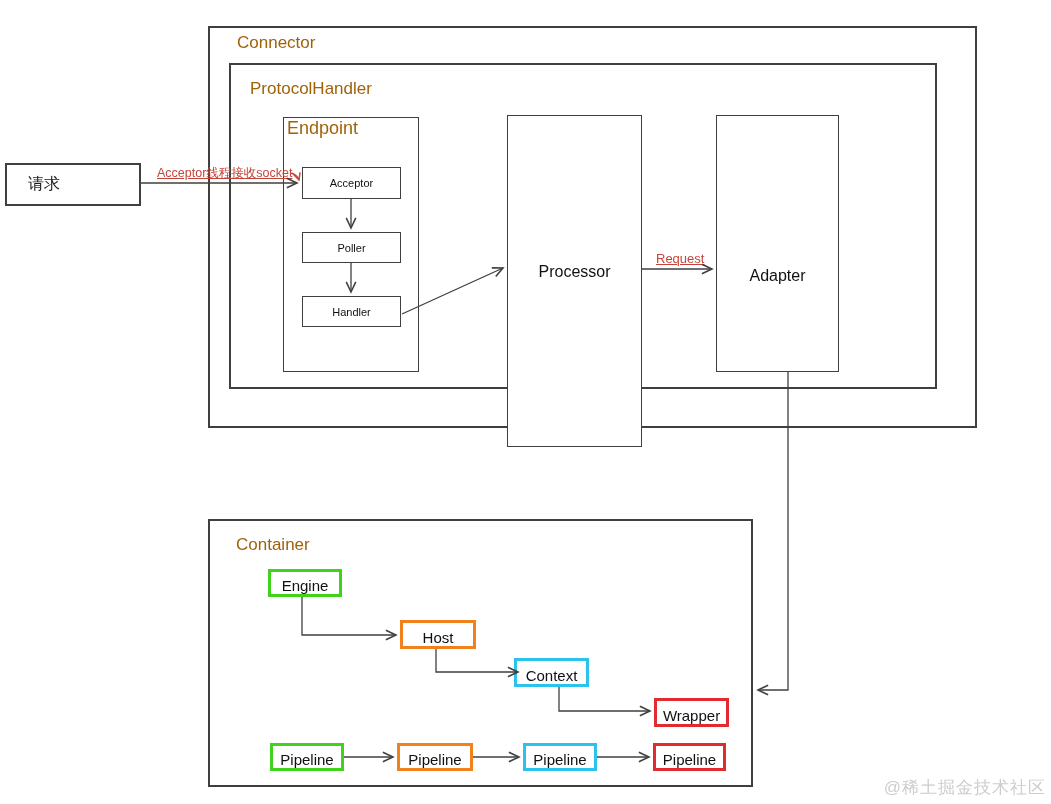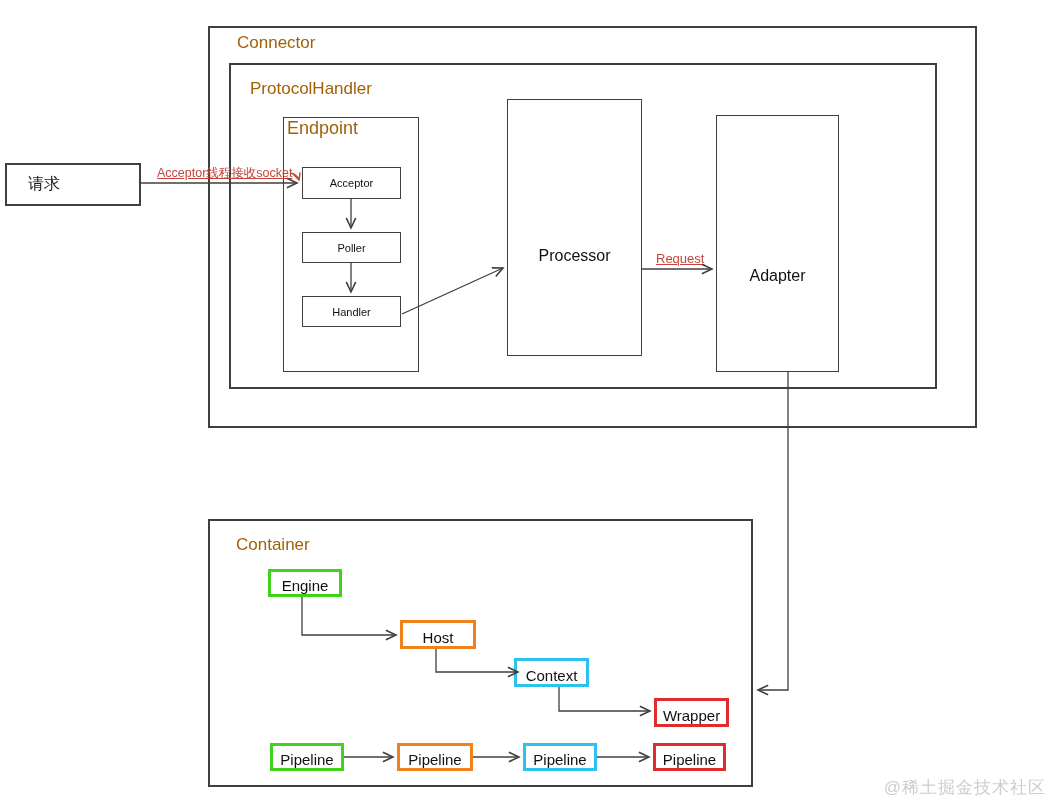--- a/index.html
+++ b/index.html
@@ -46,21 +46,21 @@
   <div class="box thin small-node" style="left:302px;top:167px;width:99px;height:32px;">
     <span>Acceptor</span>
   </div>
   <div class="box thin small-node" style="left:302px;top:232px;width:99px;height:31px;">
     <span>Poller</span>
   </div>
   <div class="box thin small-node" style="left:302px;top:296px;width:99px;height:31px;">
     <span>Handler</span>
   </div>
 
-  <div class="box thin" style="left:507px;top:99px;width:135px;height:257px;">
+  <div class="box thin" style="left:507px;top:115px;width:135px;height:332px;">
     <span class="node-label" style="top:147px;">Processor</span>
   </div>
 
   <div class="box thin" style="left:716px;top:115px;width:123px;height:257px;">
     <span class="node-label" style="top:151px;">Adapter</span>
   </div>
 
   <div class="box frame" style="left:208px;top:519px;width:545px;height:268px;">
     <span class="title t-lg" style="left:26px;top:14px;">Container</span>
   </div>

